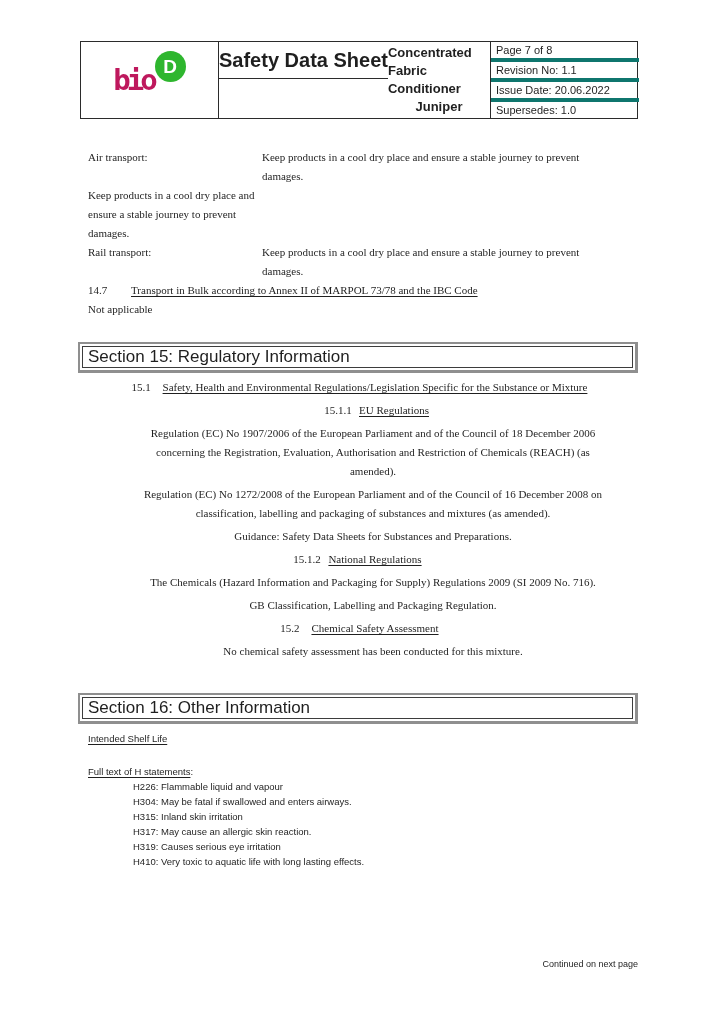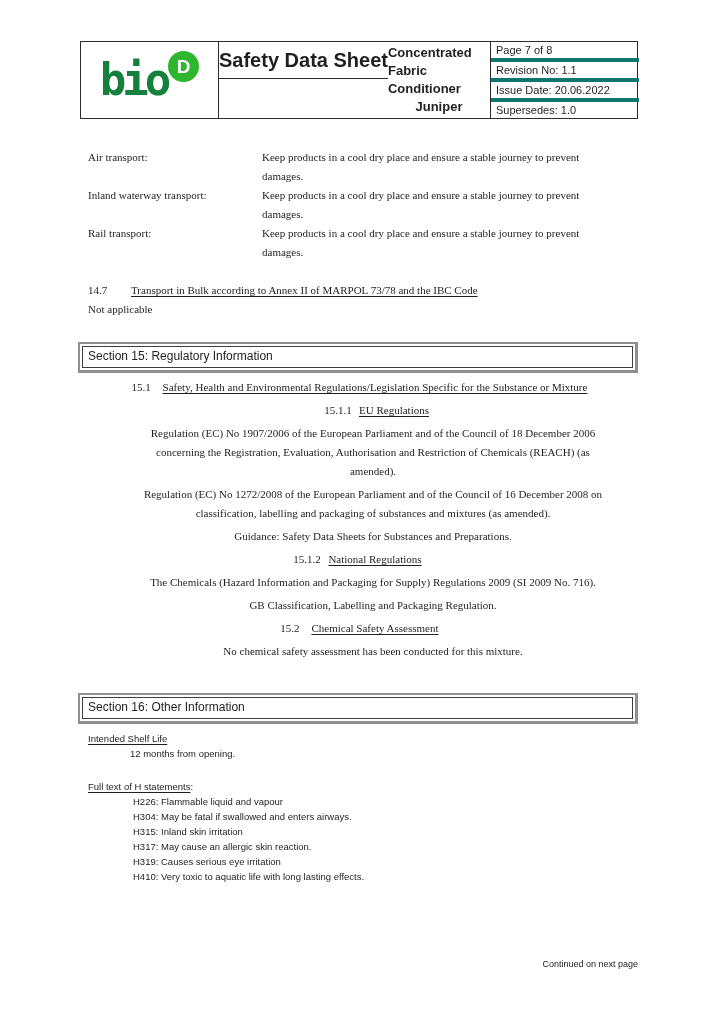--- a/index.html
+++ b/index.html
@@ -20,22 +20,22 @@
     width:558px; height:78px;
     display:grid; grid-template-columns:138px 272px 148px;
     border:1px solid #2b2b2b;
   }
   .hdr-logo-cell {
     border-right:1px solid #2b2b2b;
     display:flex; align-items:center; justify-content:center;
   }
   .logo-text {
     font-family:"DejaVu Sans Mono", monospace;
-    font-weight:bold; font-size:44px; letter-spacing:-4px;
-    color:#15803d; line-height:1;
+    font-weight:bold; font-size:29px; letter-spacing:-4px;
+    color:#be185d; line-height:1;
   }
   .logo-badge {
     display:inline-block; width:31px; height:31px; border-radius:50%;
     color:#ffffff; font-size:19px; font-weight:bold; text-align:center;
     line-height:31px; font-family:"Liberation Sans", sans-serif;
     transform:translateY(-14px); margin-left:1px;
   }
   .hdr-mid-cell { border-right:1px solid #2b2b2b; display:flex; flex-direction:row; }
   .hdr-title {
     height:37px; border-bottom:1px solid #2b2b2b;
@@ -69,21 +69,21 @@
 
   .banner-box {
     position:absolute; left:78px; width:560px;
     border:2px solid #8f8f8f;
     border-bottom-width:3px; border-right-width:3px;
     background:#ffffff;
   }
   .banner-inner {
     margin:2px; border:1px solid #3d3d3d;
     padding:2px 5px 3px 5px;
-    font-size:12px; line-height:15px;
+    font-size:17px; line-height:15px;
   }
   .box15 { top:342px; }
   .box16 { top:693px; }
 
   .s15 { position:absolute; top:374px; left:88px; width:531px; }
   .s15 .indent { margin-left:42px; width:486px; }
   .s15 p { margin:4px;text-align:center; }
 
   .s16 { position:absolute; top:731px; left:88px; width:540px; font-size:9.5px; line-height:15px; }
   .s16 .sub { margin-left:42px; }
@@ -119,21 +119,20 @@
       <div class="hdr-meta-row">Supersedes: 1.0</div>
     </div>
   </div>
 
   <div class="transport bodytext">
     <div class="transport-row">
       <span>Air transport:</span>
       <span>Keep products in a cool dry place and ensure a stable journey to prevent damages.</span>
     </div>
     <div class="transport-row">
-      <span>Inland waterway transport:</span>
       <span>Keep products in a cool dry place and ensure a stable journey to prevent damages.</span>
     </div>
     <div class="transport-row">
       <span>Rail transport:</span>
       <span>Keep products in a cool dry place and ensure a stable journey to prevent damages.</span>
     </div>
   </div>
 
   <div class="s14-7 bodytext">
     <p><span class="num">14.7</span><u>Transport in Bulk according to Annex II of MARPOL 73/78 and the IBC Code</u></p>
@@ -165,21 +164,20 @@
       <p>No chemical safety assessment has been conducted for this mixture.</p>
     </div>
   </div>
 
   <div class="banner-box box16">
     <div class="banner-inner">Section 16: Other Information</div>
   </div>
 
   <div class="s16">
     <p><u>Intended Shelf Life</u></p>
-    <p class="sub">12 months from opening.</p>
 
     <p class="hgap"><u>Full text of H statements</u><span>:</span></p>
     <div class="hlist">
       <p>H226: Flammable liquid and vapour</p>
       <p>H304: May be fatal if swallowed and enters airways.</p>
       <p>H315: Inland skin irritation</p>
       <p>H317: May cause an allergic skin reaction.</p>
       <p>H319: Causes serious eye irritation</p>
       <p>H410: Very toxic to aquatic life with long lasting effects.</p>
     </div>

